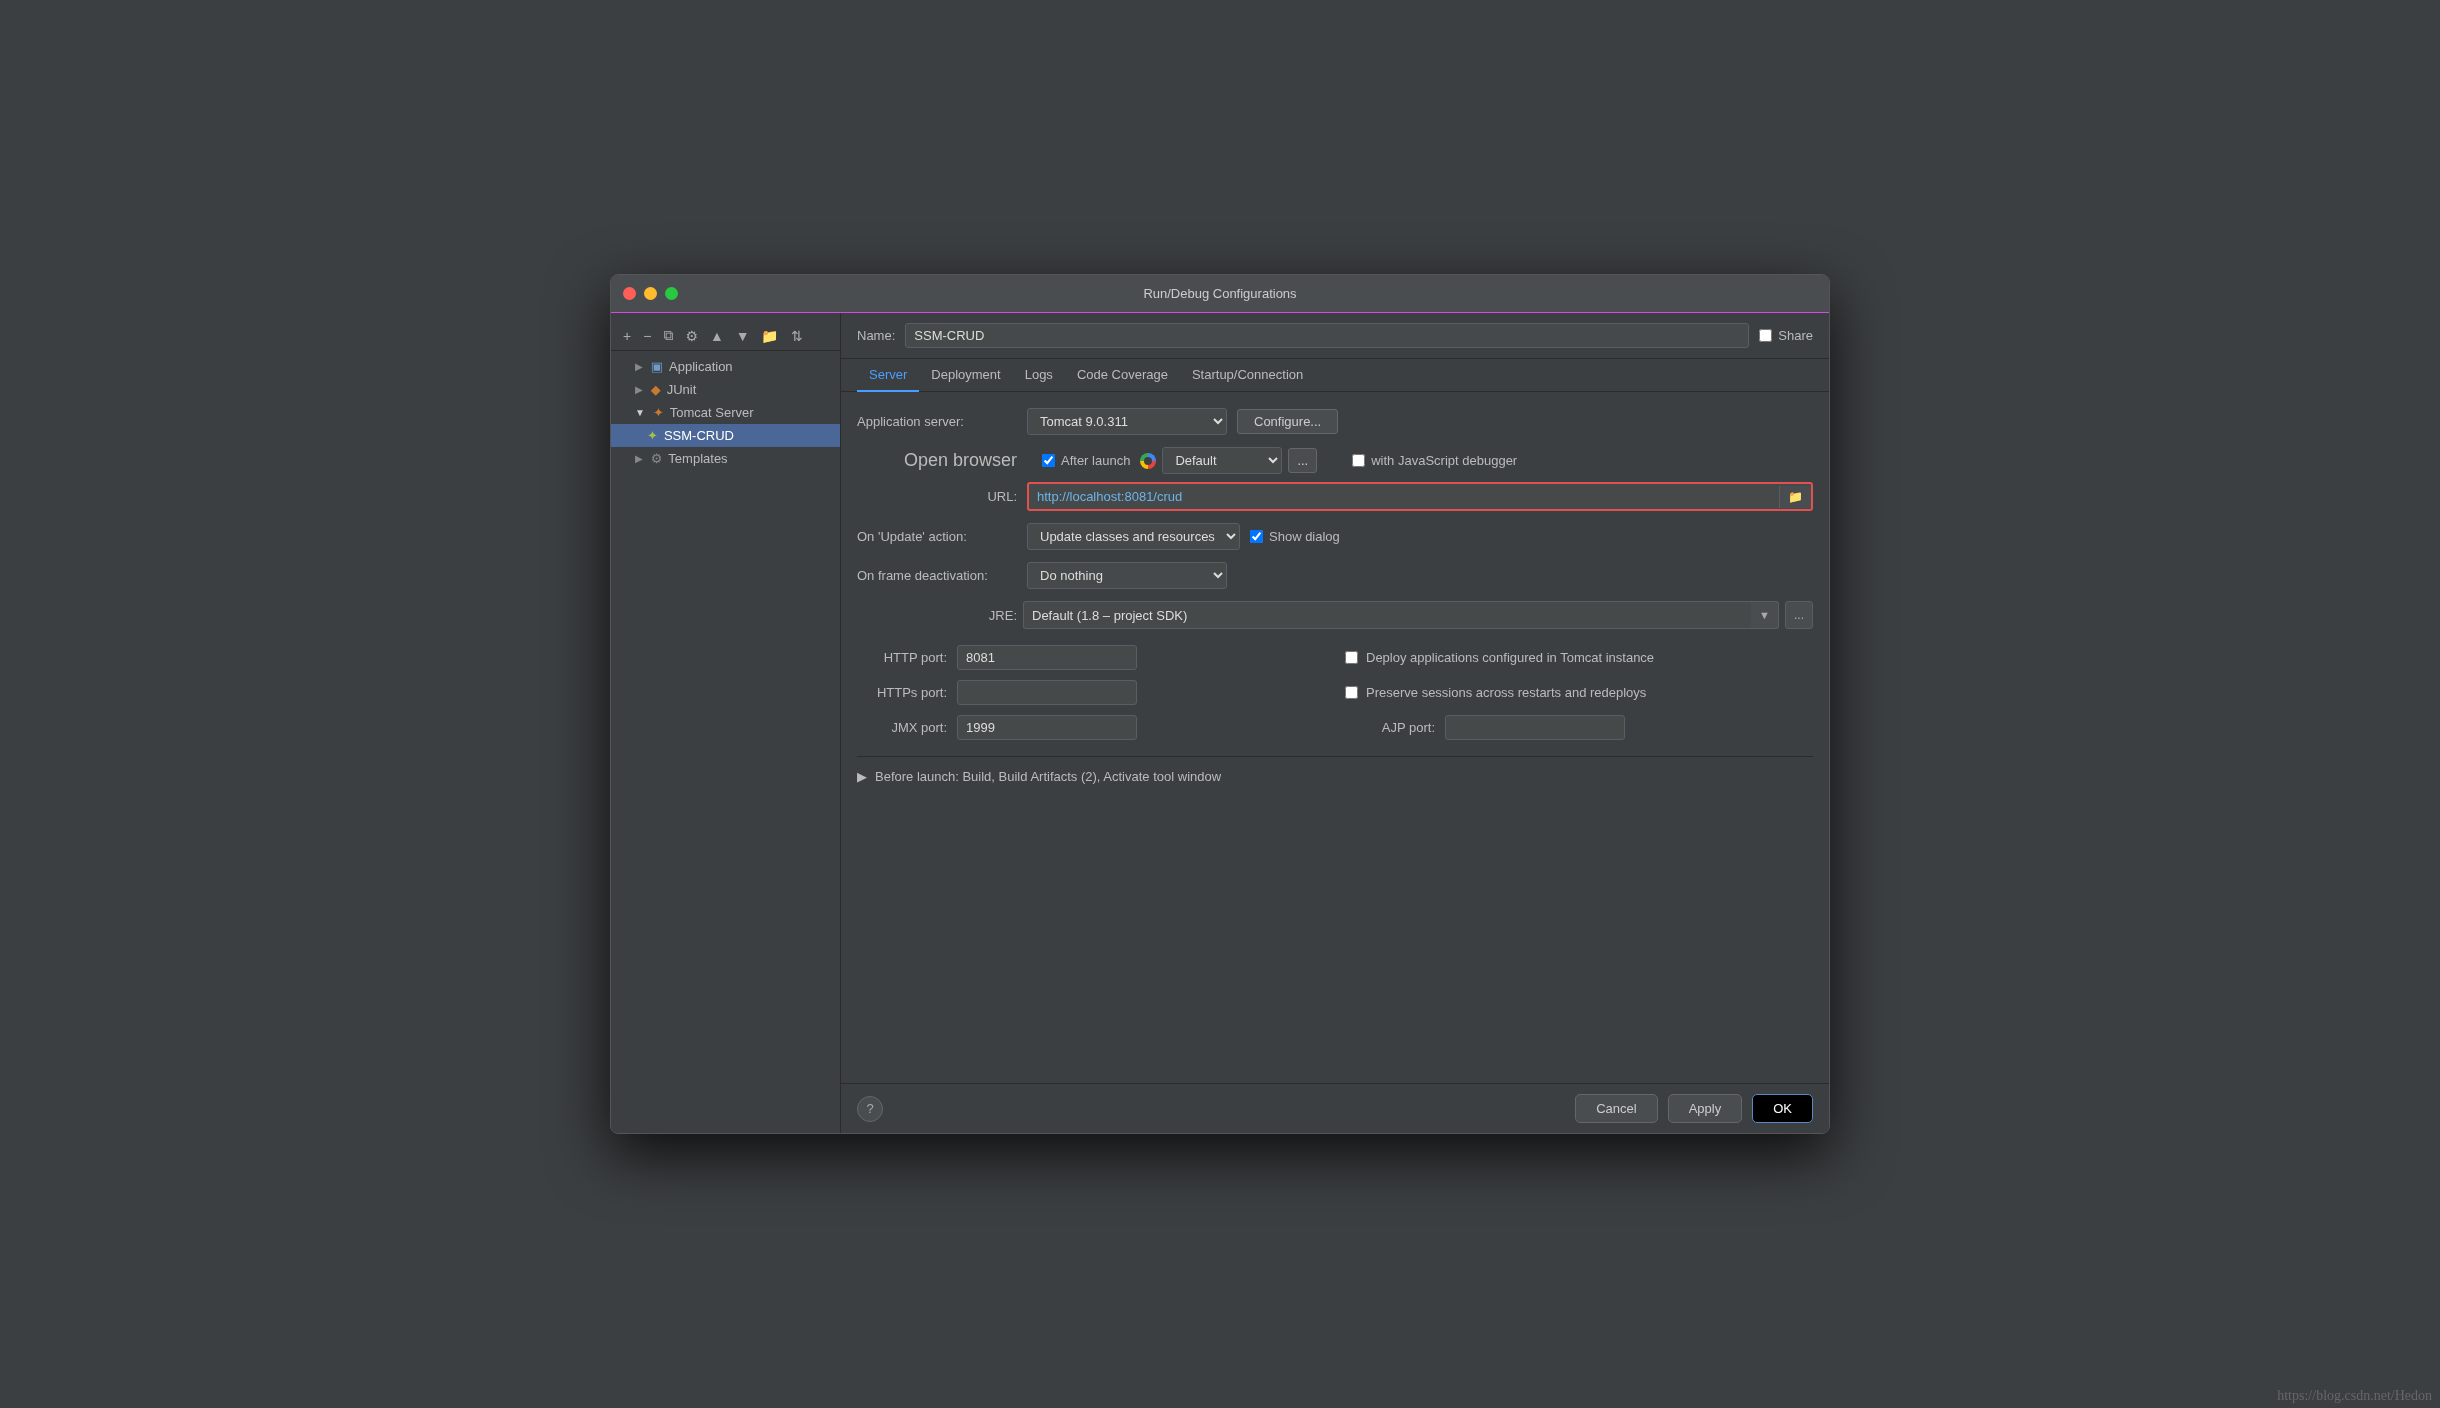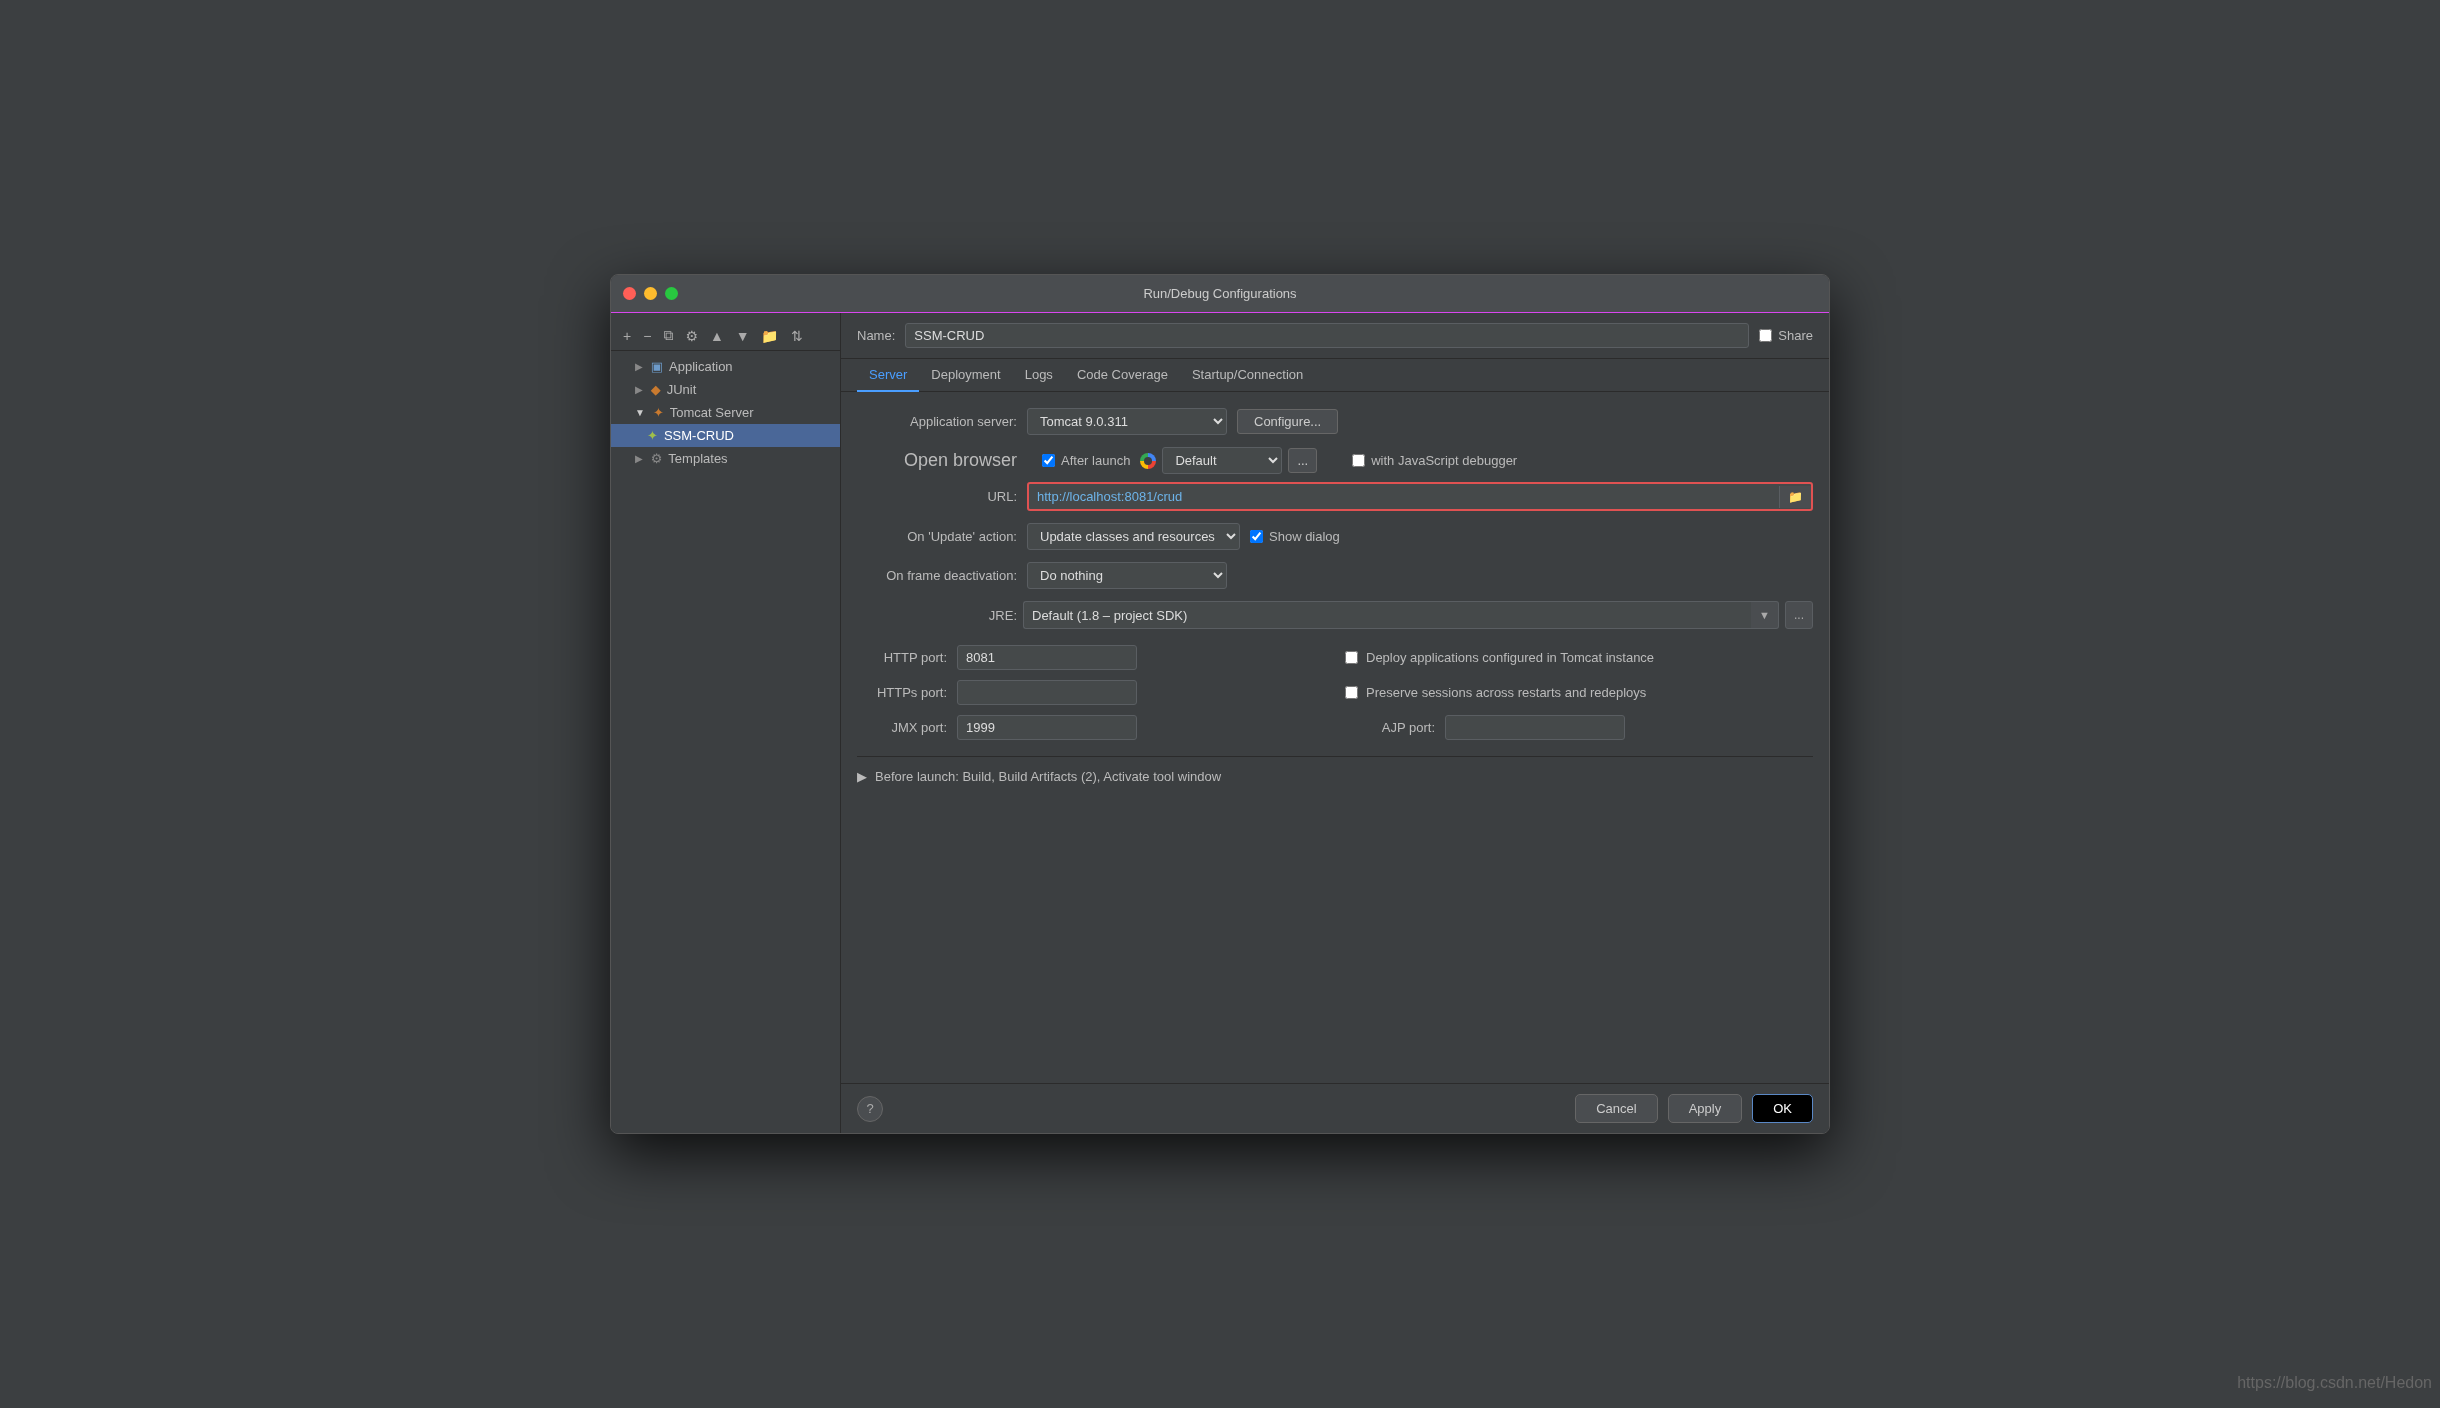--- a/index.html
+++ b/index.html
@@ -155,21 +155,21 @@
     .form-row {
       display: flex;
       align-items: center;
       margin-bottom: 12px;
       gap: 10px;
     }
     .form-label {
       color: #bbb;
       font-size: 13px;
       min-width: 160px;
-      text-align: right;
+      text-align: left;
       flex-shrink: 0;
     }
     .form-select {
       background: #45494a;
       border: 1px solid #5a5e62;
       color: #ddd;
       padding: 4px 8px;
       font-size: 13px;
       border-radius: 3px;
       outline: none;
@@ -425,24 +425,25 @@
       background: #000000;
       border: 1px solid #5a88c5;
       color: #fff;
       padding: 6px 20px;
       font-size: 13px;
       border-radius: 5px;
       cursor: pointer;
     }
     .watermark {
       position: fixed;
-      bottom: 16px;
+      bottom: 4px;
       right: 8px;
-      font-size: 16px;
+      font-size: 14px;
       color: #666;
+      font-family: Liberation Serif, serif;
     }
     .browser-icon {
       width: 16px;
       height: 16px;
       border-radius: 50%;
       display: inline-flex;
       align-items: center;
       justify-content: center;
       font-size: 10px;
       flex-shrink: 0;

